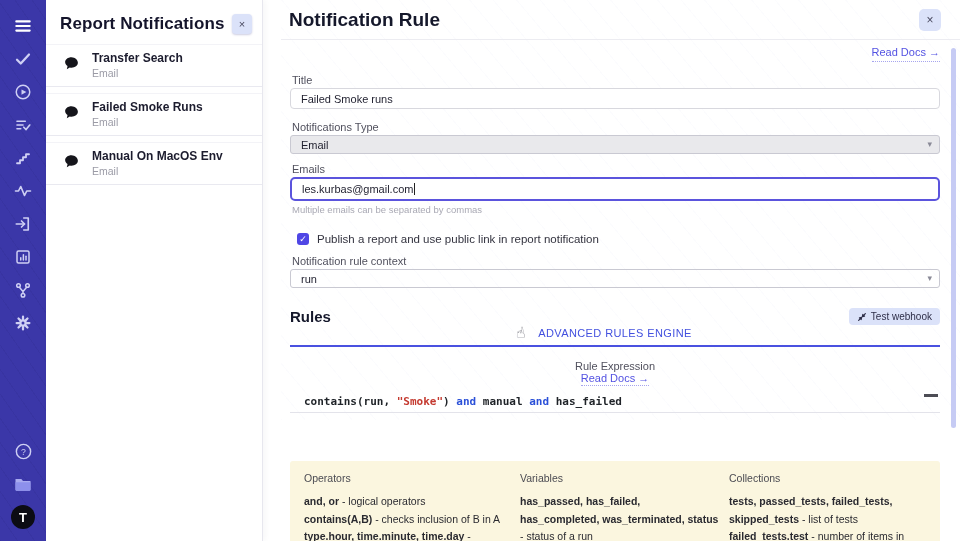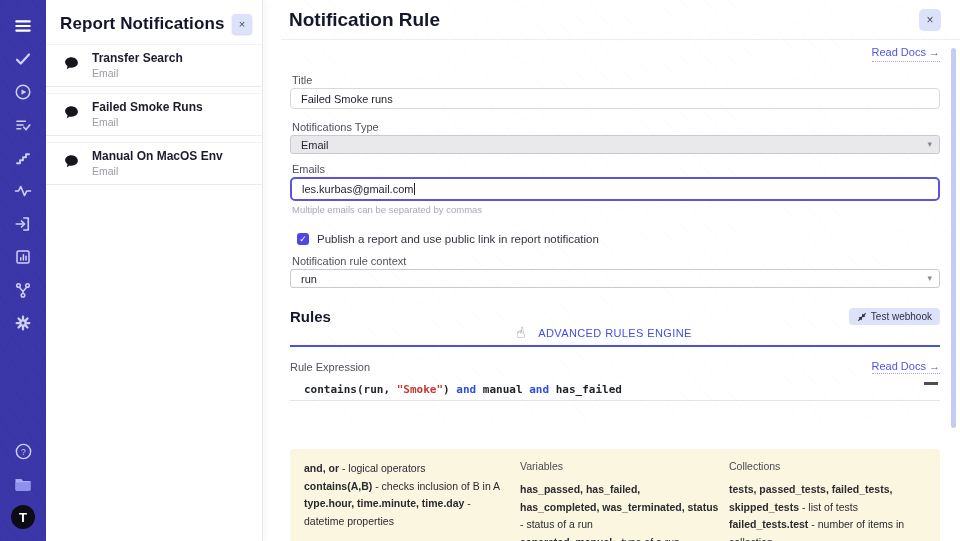--- a/index.html
+++ b/index.html
@@ -63,21 +63,21 @@
   .rules-heading { font-size:15px; font-weight:700; color:#15182b; }
   .webhook-btn { display:flex; align-items:center; gap:4px; background:#dbe2f9; border:none; border-radius:4px;
                  height:17px; padding:0 8px; font-size:10px; color:#2e2e48; cursor:pointer;
                  font-family:"Liberation Sans",sans-serif; }
   .tab-row { position:relative; height:22px; border-bottom:2px solid #4a51e0; margin-top:0; }
   .tab { position:absolute; left:50%; transform:translateX(-50%); top:2px; font-size:11px; color:#4250df;
          letter-spacing:0.4px; cursor:pointer; }
   .hand-cursor { position:absolute; left:226px; top:-1px; font-size:15px; color:#6b6b75; z-index:5;
                  font-family:"DejaVu Sans",sans-serif; transform:rotate(-8deg); }
 
-  .expr-row { display:flex; align-items:center; justify-content:space-between; margin-top:13px; }
+  .expr-row { display:flex; align-items:center; justify-content:space-between; margin-top:13px;flex-direction:column; }
   .expr-label { font-size:11px; color:#51515e; }
   .code-area { position:relative; margin-top:7px; }
   .code-line { font-family:"DejaVu Sans Mono","Liberation Mono",monospace; font-size:11px; font-weight:600;
                padding:2px 0 4px 14px; border-bottom:1px solid #e3e3ea; cursor:text; white-space:pre; }
   .code-handle { position:absolute; right:2px; top:1px; width:14px; height:3px; background:#4d4d55; }
 
   .help-panel { margin-top:48px; background:#fbf6df; border-radius:3px; padding:11px 14px 20px;
                 display:grid; grid-template-columns:207px 200px 1fr; column-gap:9px; height:160px; }
   .help-head { font-size:10.5px; color:#4b4b52; margin-bottom:9px; }
   .help-entry { font-size:10.5px; color:#2a2a30; line-height:17.5px; }
@@ -288,20 +288,21 @@
       <span class="docs-link">Read Docs →</span>
     </div>
 
     <div class="code-area">
       <div class="code-line"><span style="color: rgb(31, 35, 40);">contains(run, </span><span style="color: rgb(196, 58, 48);">"Smoke"</span><span style="color: rgb(31, 35, 40);">) </span><span style="color: rgb(43, 80, 216);">and</span><span style="color: rgb(31, 35, 40);"> manual </span><span style="color: rgb(43, 80, 216);">and</span><span style="color: rgb(31, 35, 40);"> has_failed</span></div>
       <div class="code-handle"></div>
     </div>
 
     <div class="help-panel">
         <div>
+          <div class="help-head">Operators</div>
           <div class="help-entry"><span class="term">and, or</span> - logical operators</div>
           <div class="help-entry"><span class="term">contains(A,B)</span> - checks inclusion of B in A</div>
           <div class="help-entry"><span class="term">type.hour, time.minute, time.day</span> - datetime properties</div>
         </div>
         <div>
           <div class="help-head">Variables</div>
           <div class="help-entry"><span class="term">has_passed, has_failed, has_completed, was_terminated, status</span> - status of a run</div>
           <div class="help-entry"><span class="term">separated, manual</span> - type of a run</div>
           <div class="help-entry"><span class="term">run, rungroup</span> - title of run or rungroup</div>
         </div>

